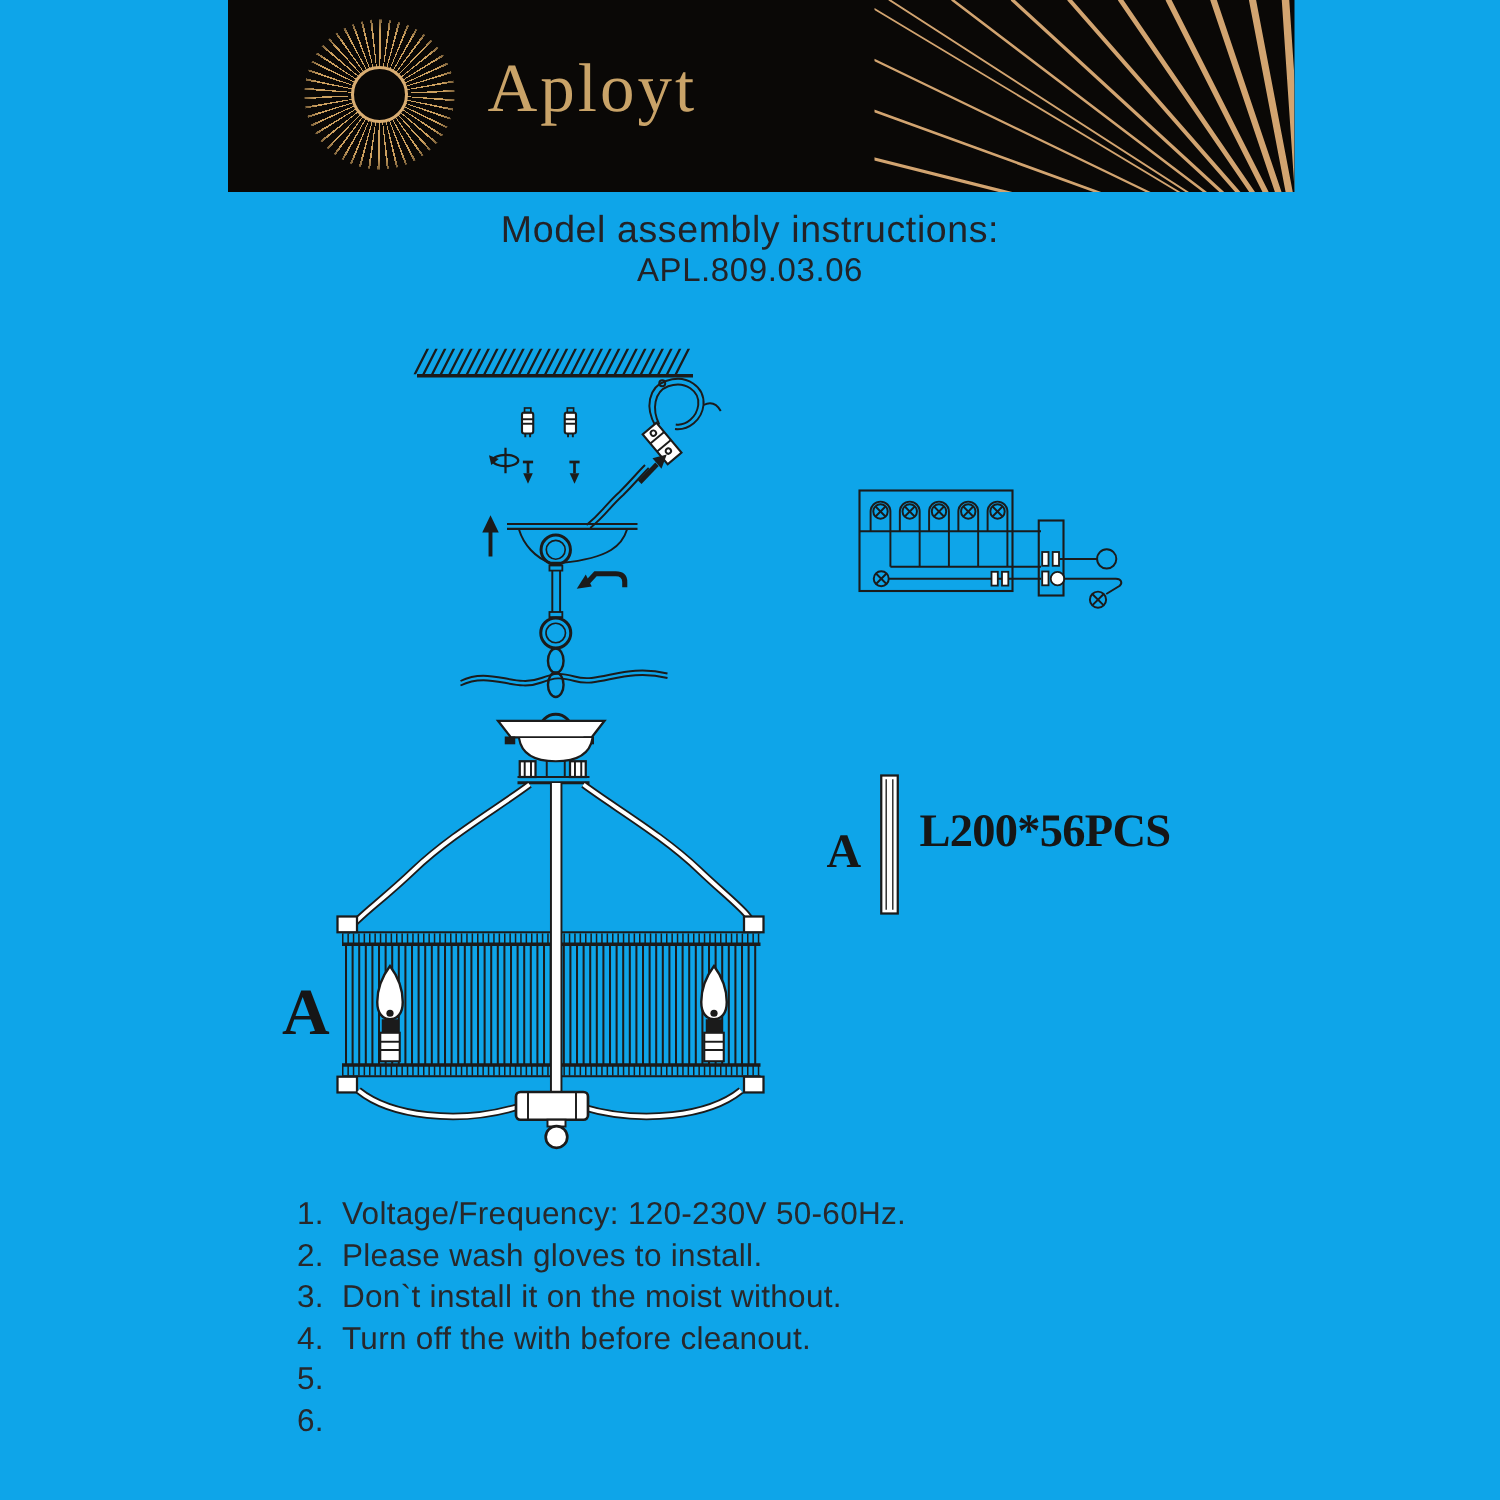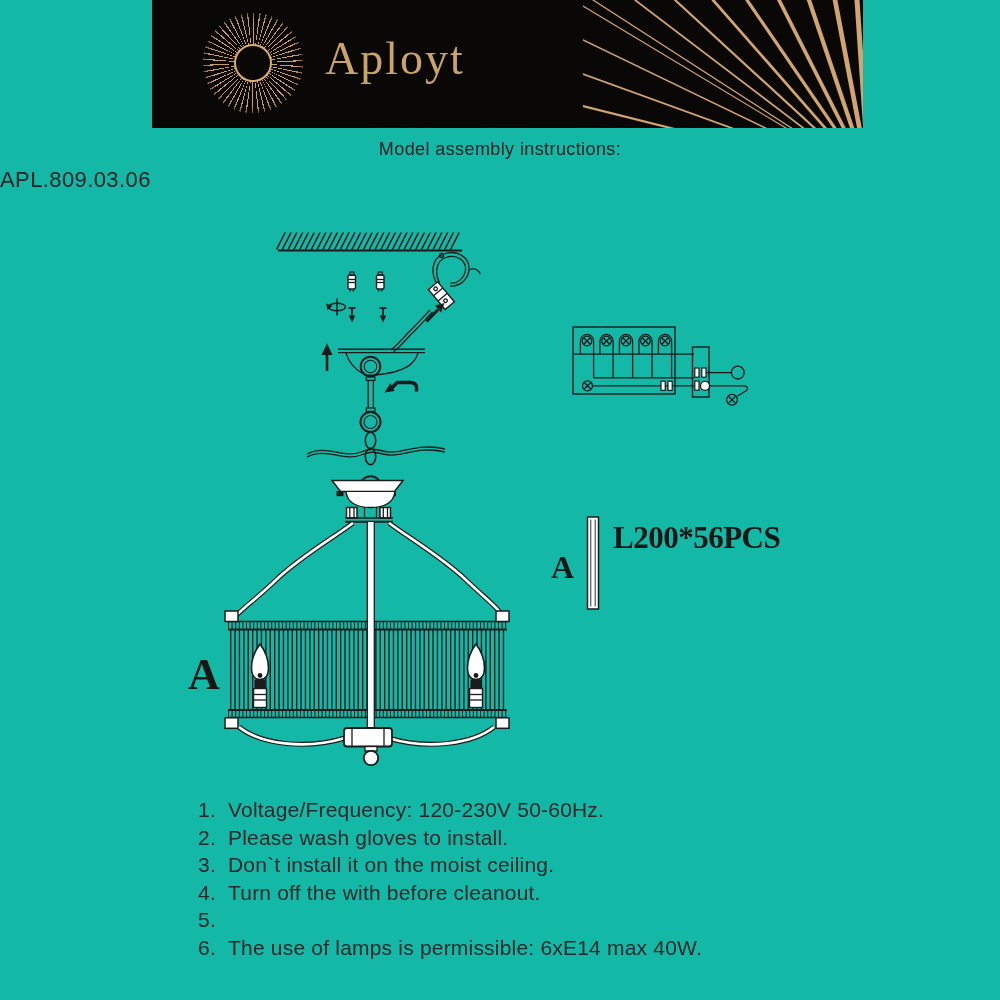--- a/index.html
+++ b/index.html
@@ -1,40 +1,40 @@
 <!DOCTYPE html>
 <html><head>
 <meta charset="utf-8">
 <style>
   html,body{margin:0;padding:0;background:#ffffff;}
-  .page{position:relative;width:1000px;height:1000px;background:#14b8a6;overflow:hidden;
+  .page{position:relative;width:1000px;height:1000px;background:#0ea5e9;overflow:hidden;
         font-family:"Liberation Sans",sans-serif;}
   
   .banner{position:absolute;left:152px;top:0;width:711px;height:128px;background:#0a0806;overflow:hidden;}
   .sunburst{position:absolute;left:51px;top:13px;width:100px;height:100px;border-radius:50%;
             background:repeating-conic-gradient(from 0deg,#cda05f 0deg 1.6deg,rgba(0,0,0,0) 1.6deg 7.2deg);}
   .sunburst-fade{position:absolute;left:51px;top:13px;width:100px;height:100px;border-radius:50%;
             background:radial-gradient(circle at center,rgba(10,8,6,0) 0 60%,#0a0806 86%);}
   .sunburst-core{position:absolute;left:82px;top:44px;width:38px;height:38px;border-radius:50%;
             background:#0a0806;border:2px solid #d9ad72;box-sizing:border-box;}
   .wordmark{position:absolute;left:173px;top:32px;color:#c9a368;font-size:46px;font-weight:400;
             letter-spacing:2px;font-family:"Liberation Serif",serif;}
   .rays{position:absolute;right:0;top:0;}
   
   .title1{position:absolute;left:0;top:139px;width:1000px;text-align:center;
-          font-size:18px;letter-spacing:.4px;color:#232226;}
-  .title2{position:absolute;left:0;top:167px;width:1000px;
+          font-size:25px;letter-spacing:.4px;color:#232226;}
+  .title2{position:absolute;left:0;top:167px;width:1000px;text-align:center;
           font-size:22px;letter-spacing:.4px;color:#232226;}
   
   .diagram{position:absolute;left:0;top:0;width:1000px;height:1000px;}
   .label-a-main{position:absolute;left:188px;top:649px;font-family:"Liberation Serif",serif;
           font-weight:700;font-size:44px;color:#161616;}
   .legend-a{position:absolute;left:551px;top:549px;font-family:"Liberation Serif",serif;
           font-weight:700;font-size:32px;color:#161616;}
-  .legend-code{position:absolute;left:613px;top:520px;font-family:"Liberation Serif",serif;
+  .legend-code{position:absolute;left:613px;top:536px;font-family:"Liberation Serif",serif;
           font-weight:700;font-size:31px;letter-spacing:-0.5px;color:#161616;}
   
   .instructions{position:absolute;left:198px;top:796px;width:660px;color:#28282b;}
   .instructions .row{display:flex;line-height:27.6px;font-size:21px;letter-spacing:.2px;}
   .instructions .num{width:30px;flex:0 0 30px;}
 </style>
 </head>
 <body>
 
 <div class="page">
@@ -322,28 +322,27 @@
     <div class="row">
       <span class="num">1.</span>
       <span>Voltage/Frequency: 120-230V 50-60Hz.</span>
     </div>
     <div class="row">
       <span class="num">2.</span>
       <span>Please wash gloves to install.</span>
     </div>
     <div class="row">
       <span class="num">3.</span>
-      <span>Don`t install it on the moist ceiling.</span>
+      <span>Don`t install it on the moist without.</span>
     </div>
     <div class="row">
       <span class="num">4.</span>
       <span>Turn off the with before cleanout.</span>
     </div>
     <div class="row">
       <span class="num">5.</span>
     </div>
     <div class="row">
       <span class="num">6.</span>
-      <span>The use of lamps is permissible: 6xE14 max 40W.</span>
     </div>
   </div>
 
 </div>
 
 </body></html>

